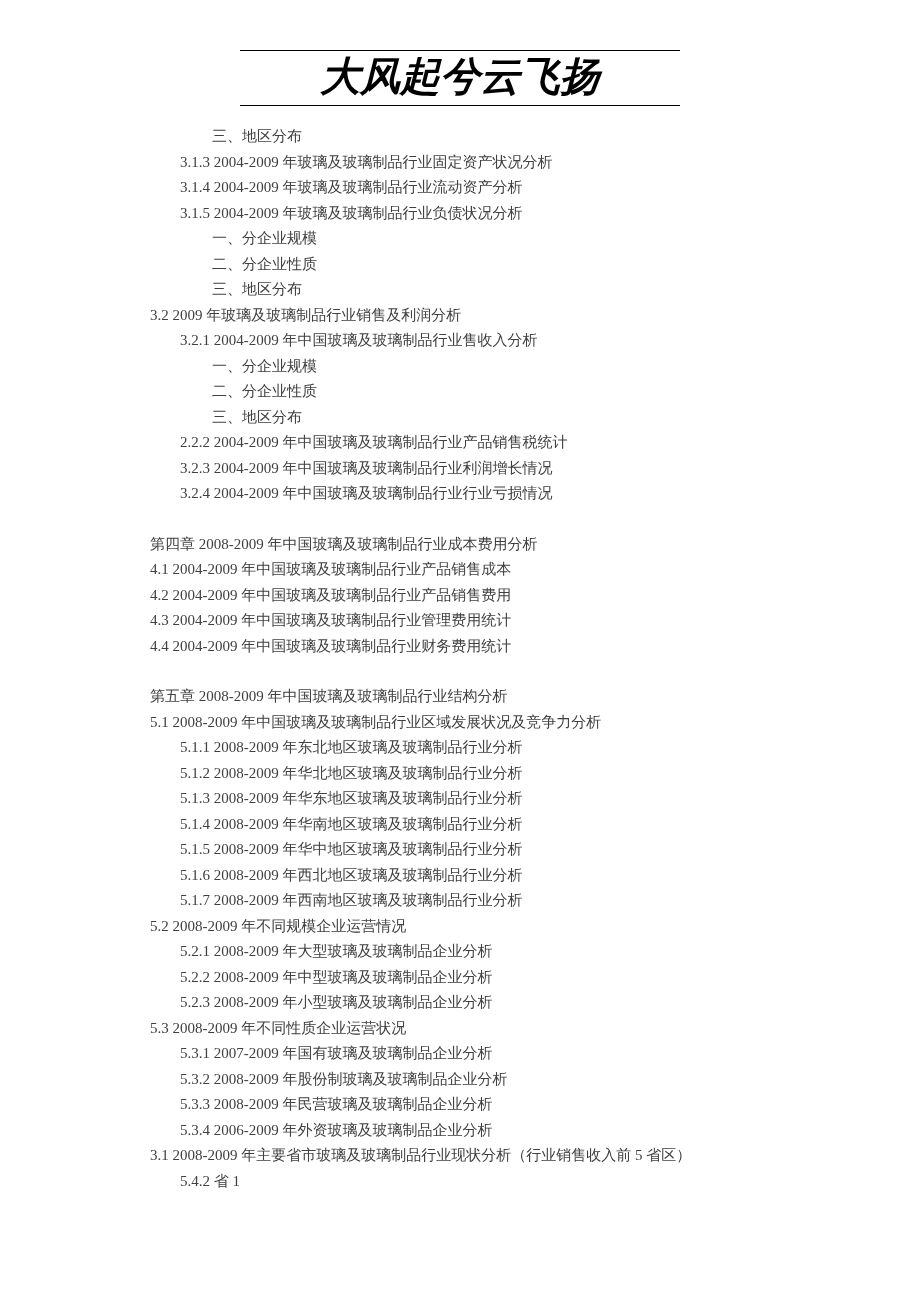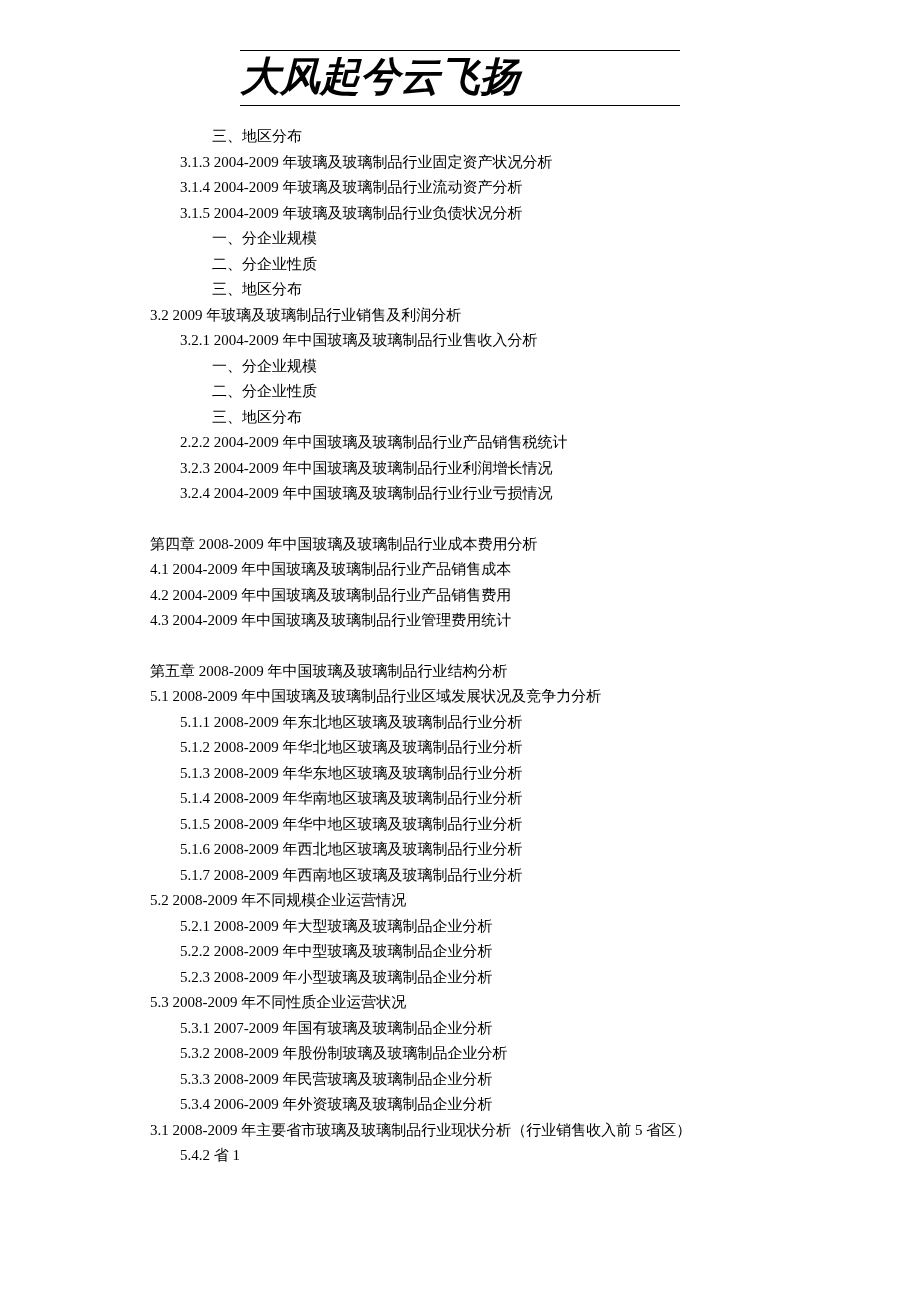--- a/index.html
+++ b/index.html
@@ -6,37 +6,38 @@
       margin: 0;
       padding: 0;
       background: #ffffff;
       font-family: "SimSun", "宋体", serif;
       width: 920px;
     }
     .page {
       padding: 50px 150px 60px 150px;
     }
     .header-title {
+      text-align: center;
       font-family: "STKaiti", "KaiTi", "楷体", serif;
       font-size: 40px;
       font-weight: bold;
       font-style: italic;
       margin-bottom: 18px;
       border-top: 1.5px solid #000;
       border-bottom: 1.5px solid #000;
       padding: 2px 0 4px 0;
       width: 440px;
       margin-left: auto;
       margin-right: auto;
       line-height: 1.2;
     }
     .content {
       font-size: 15px;
       line-height: 1.7;
-      color: #000000;
+      color: #404040;
     }
     .indent-0 { padding-left: 0px; }
     .indent-1 { padding-left: 30px; }
     .indent-2 { padding-left: 62px; }
     .spacer { height: 25px; }
     .line { white-space: nowrap; }
   </style>
 </head>
 <body>
 
@@ -56,20 +57,21 @@
       <div class="line indent-2">二、分企业性质</div>
       <div class="line indent-2">三、地区分布</div>
       <div class="line indent-1">2.2.2   2004-2009 年中国玻璃及玻璃制品行业产品销售税统计</div>
       <div class="line indent-1">3.2.3   2004-2009 年中国玻璃及玻璃制品行业利润增长情况</div>
       <div class="line indent-1">3.2.4   2004-2009 年中国玻璃及玻璃制品行业行业亏损情况</div>
       <div class="spacer"></div>
       <div class="line indent-0">第四章    2008-2009 年中国玻璃及玻璃制品行业成本费用分析</div>
       <div class="line indent-0">4.1     2004-2009 年中国玻璃及玻璃制品行业产品销售成本</div>
       <div class="line indent-0">4.2     2004-2009 年中国玻璃及玻璃制品行业产品销售费用</div>
       <div class="line indent-0">4.3     2004-2009 年中国玻璃及玻璃制品行业管理费用统计</div>
+      <div class="line indent-0">4.4     2004-2009 年中国玻璃及玻璃制品行业财务费用统计</div>
       <div class="spacer"></div>
       <div class="line indent-0">第五章    2008-2009 年中国玻璃及玻璃制品行业结构分析</div>
       <div class="line indent-0">5.1 2008-2009 年中国玻璃及玻璃制品行业区域发展状况及竞争力分析</div>
       <div class="line indent-1">5.1.1   2008-2009 年东北地区玻璃及玻璃制品行业分析</div>
       <div class="line indent-1">5.1.2   2008-2009 年华北地区玻璃及玻璃制品行业分析</div>
       <div class="line indent-1">5.1.3   2008-2009 年华东地区玻璃及玻璃制品行业分析</div>
       <div class="line indent-1">5.1.4   2008-2009 年华南地区玻璃及玻璃制品行业分析</div>
       <div class="line indent-1">5.1.5   2008-2009 年华中地区玻璃及玻璃制品行业分析</div>
       <div class="line indent-1">5.1.6   2008-2009 年西北地区玻璃及玻璃制品行业分析</div>
       <div class="line indent-1">5.1.7   2008-2009 年西南地区玻璃及玻璃制品行业分析</div>

